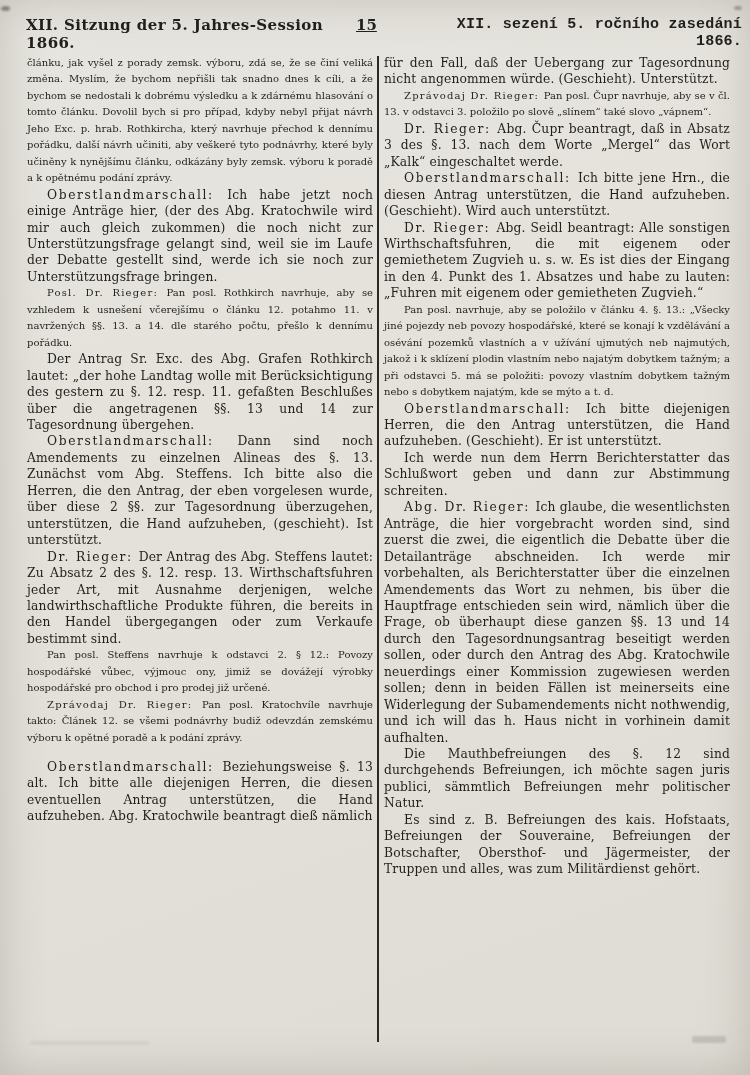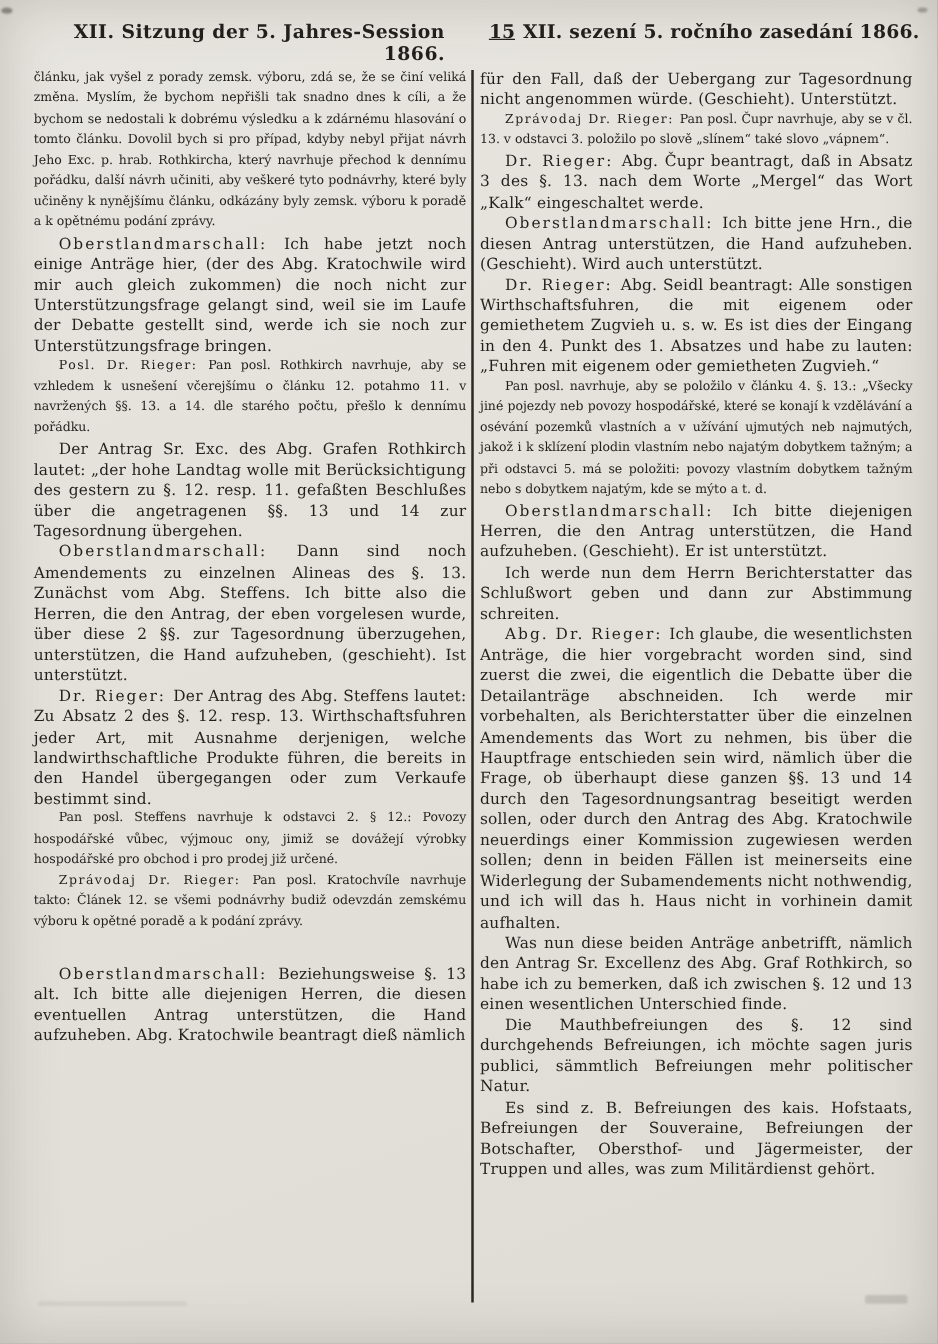--- a/index.html
+++ b/index.html
@@ -12,42 +12,42 @@
     position:relative;width:750px;height:1075px;overflow:hidden;
     background:linear-gradient(160deg,#e7e5df 0%,#e3e1da 45%,#dedcd4 100%);
     color:#211f1c;
     box-shadow:inset 0 0 45px rgba(90,85,75,.25);
   }
   .header{
     position:absolute;top:16px;left:26px;width:700px;
     display:grid;grid-template-columns:330px 56px 330px;
     font-size:15px;font-weight:bold;
   }
-  .header .h-left{ text-align:right;letter-spacing:.4px; }
-  .header .h-num{ text-align:right;text-decoration:underline; }
-  .header .h-right{ text-align:center;letter-spacing:.2px; }
+  .header .h-left{ text-align:left;letter-spacing:.4px; }
+  .header .h-num{ text-align:left;text-decoration:underline; }
+  .header .h-right{ text-align:right;letter-spacing:.2px;font-family:Liberation Mono, monospace; }
   .divider{
     position:absolute;left:377px;top:56px;width:2px;height:986px;
     background:#2b2926;
   }
   .col{
     position:absolute;top:55px;width:346px;
   }
   .col-left{ left:27px; }
   .col-right{ left:384px; }
   .col p{
     margin:0;text-align:justify;text-indent:20px;
     font-size:10px;line-height:16.45px;
     text-justify:inter-word;
   }
   .col p.fraktur{
     font-weight:normal;font-size:12.3px;letter-spacing:.15px;
   }
   .col p.flush{ text-indent:0; }
-  .col p.gap{ margin-top:25px; }
+  .col p.gap{ margin-top:13px; }
   .lead{ letter-spacing:1.6px; }
   .antiqua .lead{ font-weight:normal;letter-spacing:1.2px; }
   .artifact{
     position:absolute;background:#4a463f;border-radius:50%;
     filter:blur(1px);opacity:.55;
   }
   .a-tl{ left:1px;top:6px;width:9px;height:5px; }
   .a-tr{ left:734px;top:6px;width:8px;height:4px;opacity:.4; }
   .a-br{ left:692px;top:1036px;width:34px;height:7px;opacity:.18;border-radius:2px; }
   .a-bl{ left:30px;top:1041px;width:120px;height:4px;opacity:.07;border-radius:2px; }
@@ -80,21 +80,20 @@
   <div class="col col-right">
       <p class="fraktur flush">für den Fall, daß der Uebergang zur Tagesordnung nicht angenommen würde. (Geschieht). Unterstützt.</p>
       <p class="antiqua"><span class="lead">Zprávodaj Dr. Rieger: </span>Pan posl. Čupr navrhuje, aby se v čl. 13. v odstavci 3. položilo po slově „slínem“ také slovo „vápnem“.</p>
       <p class="fraktur"><span class="lead">Dr. Rieger: </span>Abg. Čupr beantragt, daß in Absatz 3 des §. 13. nach dem Worte „Mergel“ das Wort „Kalk“ eingeschaltet werde.</p>
       <p class="fraktur"><span class="lead">Oberstlandmarschall: </span>Ich bitte jene Hrn., die diesen Antrag unterstützen, die Hand aufzuheben. (Geschieht). Wird auch unterstützt.</p>
       <p class="fraktur"><span class="lead">Dr. Rieger: </span>Abg. Seidl beantragt: Alle sonstigen Wirthschaftsfuhren, die mit eigenem oder gemiethetem Zugvieh u. s. w. Es ist dies der Eingang in den 4. Punkt des 1. Absatzes und habe zu lauten: „Fuhren mit eigenem oder gemietheten Zugvieh.“</p>
       <p class="antiqua">Pan posl. navrhuje, aby se položilo v článku 4. §. 13.: „Všecky jiné pojezdy neb povozy hospodářské, které se konají k vzdělávání a osévání pozemků vlastních a v užívání ujmutých neb najmutých, jakož i k sklízení plodin vlastním nebo najatým dobytkem tažným; a při odstavci 5. má se položiti: povozy vlastním dobytkem tažným nebo s dobytkem najatým, kde se mýto a t. d.</p>
       <p class="fraktur"><span class="lead">Oberstlandmarschall: </span>Ich bitte diejenigen Herren, die den Antrag unterstützen, die Hand aufzuheben. (Geschieht). Er ist unterstützt.</p>
       <p class="fraktur">Ich werde nun dem Herrn Berichterstatter das Schlußwort geben und dann zur Abstimmung schreiten.</p>
       <p class="fraktur"><span class="lead">Abg. Dr. Rieger: </span>Ich glaube, die wesentlichsten Anträge, die hier vorgebracht worden sind, sind zuerst die zwei, die eigentlich die Debatte über die Detailanträge abschneiden. Ich werde mir vorbehalten, als Berichterstatter über die einzelnen Amendements das Wort zu nehmen, bis über die Hauptfrage entschieden sein wird, nämlich über die Frage, ob überhaupt diese ganzen §§. 13 und 14 durch den Tagesordnungsantrag beseitigt werden sollen, oder durch den Antrag des Abg. Kratochwile neuerdings einer Kommission zugewiesen werden sollen; denn in beiden Fällen ist meinerseits eine Widerlegung der Subamendements nicht nothwendig, und ich will das h. Haus nicht in vorhinein damit aufhalten.</p>
-      <p class="fraktur">Was nun diese beiden Anträge anbetrifft, nämlich den Antrag Sr. Excellenz des Abg. Graf Rothkirch, so habe ich zu bemerken, daß ich zwischen §. 12 und 13 einen wesentlichen Unterschied finde.</p>
       <p class="fraktur">Die Mauthbefreiungen des §. 12 sind durchgehends Befreiungen, ich möchte sagen juris publici, sämmtlich Befreiungen mehr politischer Natur.</p>
       <p class="fraktur">Es sind z. B. Befreiungen des kais. Hofstaats, Befreiungen der Souveraine, Befreiungen der Botschafter, Obersthof- und Jägermeister, der Truppen und alles, was zum Militärdienst gehört.</p>
     </div>
 
   <div class="artifact a-tl"></div>
   <div class="artifact a-tr"></div>
   <div class="artifact a-br"></div>
   <div class="artifact a-bl"></div>
 
 </div>

